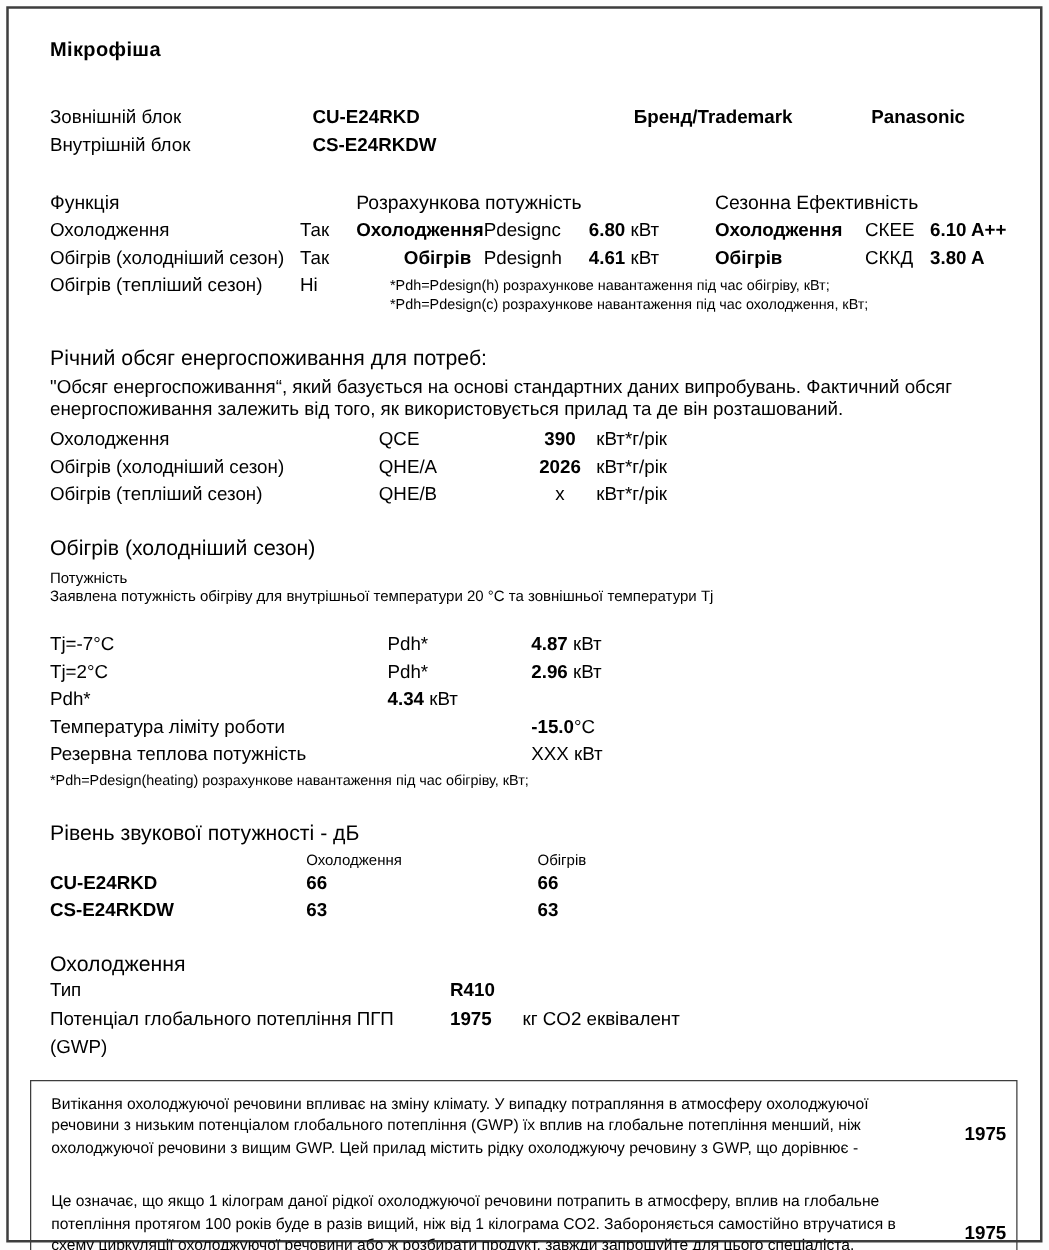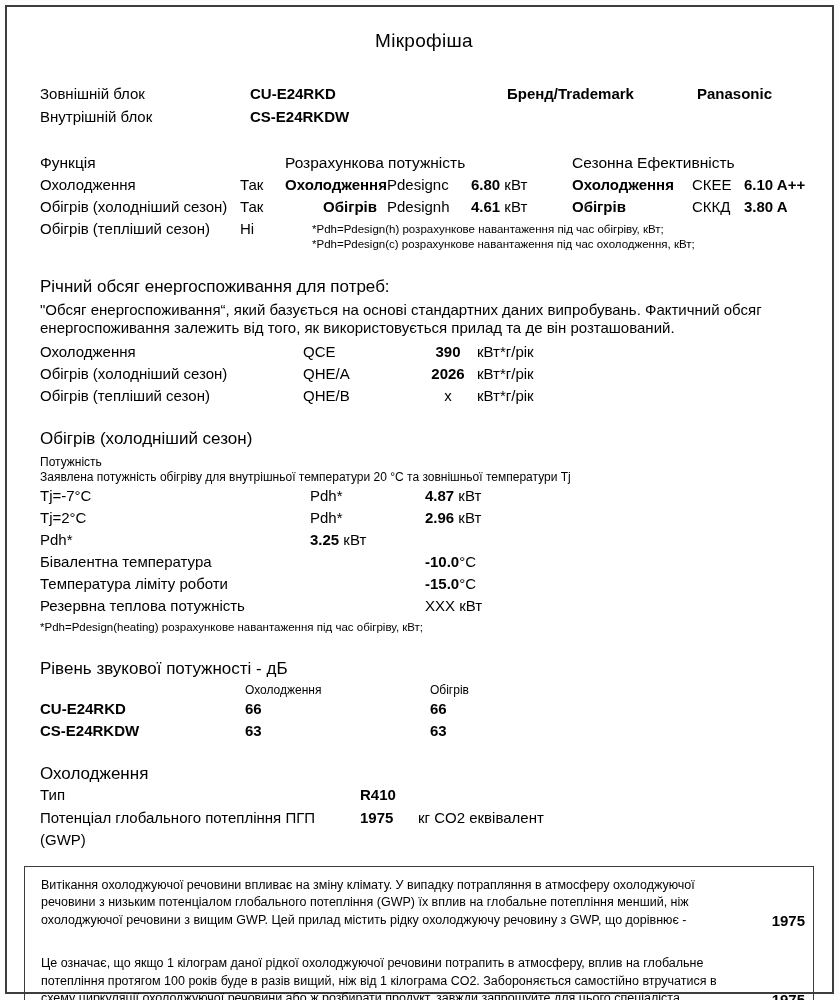--- a/index.html
+++ b/index.html
@@ -7,21 +7,21 @@
   body {
     width:839px; height:1000px; background:#fdfdfd; color:#000;
     font-family:"Liberation Sans", sans-serif; position:relative;
   }
   .page {
     position:absolute; top:5px; left:5px; width:829px; height:989px;
     background:#fff; border:2px solid #3d3d3d;
     padding:22px 24px 0 33px;
   }
   .b { font-weight:bold; }
-  .title { text-align:center; font-size:19px; font-weight:normal; line-height:23px; letter-spacing:.3px; }
+  .title { text-align:left; font-size:16px; font-weight:bold; line-height:23px; letter-spacing:.3px; }
 
   .top-block { margin-top:30px; display:grid; grid-template-columns:210px 257px 190px 1fr; font-size:15px; line-height:23px; }
 
   .sec-hdr { font-weight:normal; font-size:17px; line-height:20px; }
 
   .func { display:flex; margin-top:24px; font-size:15px; }
   .func .hdr { font-weight:normal; font-size:15.5px; line-height:22px; }
   .col-a { width:245px; }
   .col-a .r { display:grid; grid-template-columns:200px 1fr; line-height:22px; }
   .col-b { width:287px; }
@@ -37,38 +37,38 @@
   .annual .desc { margin-top:4px; font-size:15px; line-height:18px; max-width:778px; }
   .annual .rows { margin-top:4px; }
   .row4 { display:grid; grid-template-columns:263px 122px 46px 1fr; font-size:15px; line-height:22px; }
   .row4 .val { text-align:center; font-weight:bold; }
   .row4 .unit { padding-left:6px; }
   .normal { font-weight:normal !important; }
 
   .heating { margin-top:22px; }
   .small { font-size:12px; line-height:15px; }
   .heating .sub1 { margin-top:6px; }
-  .heating .rows { margin-top:0; }
+  .heating .rows { margin-top:20px; }
   .hrow { display:grid; grid-template-columns:270px 115px 1fr; font-size:15px; line-height:22px; }
   .hrow .v { font-weight:bold; }
   .fn { font-size:11.5px; line-height:16px; margin-top:2px; }
 
   .sound { margin-top:24px; }
   .srow { display:grid; grid-template-columns:182px 188px 1fr; }
   .sound .cols { margin-top:4px; font-size:12px; line-height:15px; }
   .sound .data { font-weight:bold; font-size:15px; line-height:22px; }
   .sound .c2 { padding-left:23px; }
   .sound .c3 { padding-left:20px; }
 
   .refrig { margin-top:22px; }
   .rrow { display:grid; grid-template-columns:320px 58px 1fr; font-size:15px; line-height:22.5px; }
   .rrow .val { font-weight:bold; }
 
   .notice { margin-top:14px; margin-left:-16px; width:790px; border:1px solid #3d3d3d; padding:10px 4px 12px 16px; }
-  .nrow { display:flex; align-items:flex-end;gap:30px; }
+  .nrow { display:flex; align-items:center;gap:30px; }
   .nrow + .nrow { margin-top:26px; }
   .nrow p { margin:0; width:676px; font-size:12.5px; line-height:17.5px; }
   .nval { font-weight:bold; font-size:15px; margin-left:auto; margin-top:14px; padding-right:4px; }
 </style>
 </head>
 <body>
 
 <div class="page">
 
   <div class="title">Мікрофіша</div>
@@ -169,26 +169,21 @@
         <div>Pdh*</div>
         <div class="vu"><span class="v">4.87</span><span> кВт</span></div>
       </div>
       <div class="hrow">
         <div>Tj=2°C</div>
         <div>Pdh*</div>
         <div class="vu"><span class="v">2.96</span><span> кВт</span></div>
       </div>
       <div class="hrow">
         <div>Pdh*</div>
-        <div class="vu"><span class="v">3.25</span><span> кВт</span></div>
-      </div>
-      <div class="hrow">
-        <div>Бівалентна температура</div>
-        <div></div>
-        <div class="vu"><span class="v">-10.0</span><span>°C</span></div>
+        <div class="vu"><span class="v">4.34</span><span> кВт</span></div>
       </div>
       <div class="hrow">
         <div>Температура ліміту роботи</div>
         <div></div>
         <div class="vu"><span class="v">-15.0</span><span>°C</span></div>
       </div>
       <div class="hrow">
         <div>Резервна теплова потужність</div>
         <div></div>
         <div class="vu"><span class="v normal">XXX</span><span> кВт</span></div>

